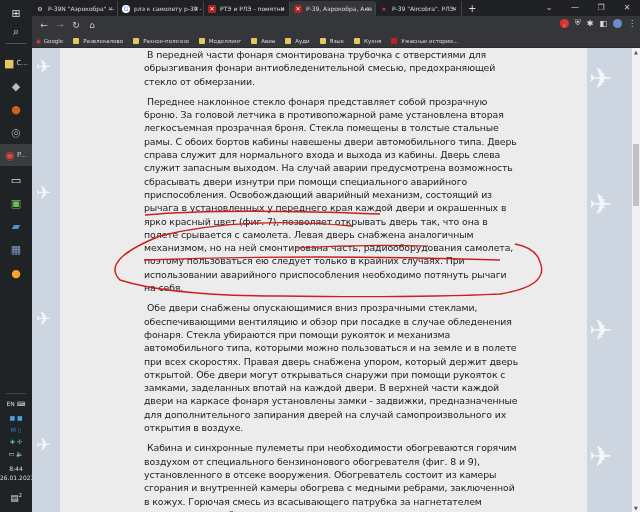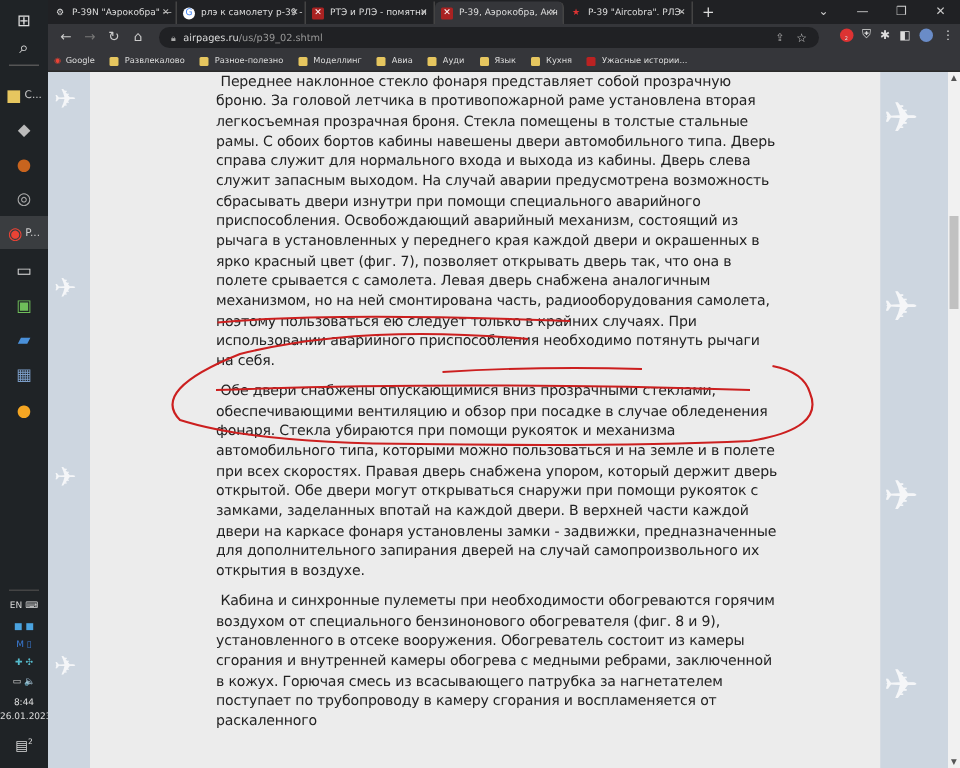--- a/index.html
+++ b/index.html
@@ -109,27 +109,20 @@
       <span>—</span>
       <span>❐</span>
       <span>✕</span>
     </div>
   </div>
   <div class="addrbar">
     <span class="navbtn">←</span>
     <span class="navbtn dim">→</span>
     <span class="navbtn">↻</span>
     <span class="navbtn">⌂</span>
-    <div class="omnibox">
-      <span class="lock">🔒︎</span>
-      <span>airpages.ru</span>
-        <span class="path">/us/p39_02.shtml</span>
-      <span style="margin-left:auto;color:#aaa;font-size:7px">⇪</span>
-      <span style="margin-left:8px;color:#ccc;font-size:8px">☆</span>
-    </div>
     <div class="ext">
       <span style="background:#d33;border-radius:50%;width:9px;height:9px;font-size:4px;text-align:center;line-height:9px"><sub>2</sub></span>
       <span>⛨</span>
       <span>✱</span>
       <span>◧</span>
       <span style="background:#6a8cc7;border-radius:50%;width:9px;height:9px"></span>
       <span>⋮</span>
     </div>
   </div>
   <div class="bookmarks">
@@ -173,20 +166,21 @@
 
   <div class="content">
     <div class="pattern left">
       <div class="plane" style="top:8px;left:4px">✈</div>
       <div class="plane" style="top:134px;left:4px">✈</div>
       <div class="plane" style="top:260px;left:4px">✈</div>
       <div class="plane" style="top:386px;left:4px">✈</div>
     </div>
     <div class="article">
       <div class="textcol">
+        <p>В передней части фонаря смонтирована трубочка с отверстиями для обрызгивания фонари антиобледенительной смесью, предохраняющей стекло от обмерзании.</p>
         <p>Переднее наклонное стекло фонаря представляет собой прозрачную броню. За головой летчика в противопожарной раме установлена вторая легкосъемная прозрачная броня. Стекла помещены в толстые стальные рамы. С обоих бортов кабины навешены двери автомобильного типа. Дверь справа служит для нормального входа и выхода из кабины. Дверь слева служит запасным выходом. На случай аварии предусмотрена возможность сбрасывать двери изнутри при помощи специального аварийного приспособления. Освобождающий аварийный механизм, состоящий из рычага в установленных у переднего края каждой двери и окрашенных в ярко красный цвет (фиг. 7), позволяет открывать дверь так, что она в полете срывается с самолета. Левая дверь снабжена аналогичным механизмом, но на ней смонтирована часть, радиооборудования самолета, поэтому пользоваться ею следует только в крайних случаях. При использовании аварийного приспособления необходимо потянуть рычаги на себя.</p>
         <p>Обе двери снабжены опускающимися вниз прозрачными стеклами, обеспечивающими вентиляцию и обзор при посадке в случае обледенения фонаря. Стекла убираются при помощи рукояток и механизма автомобильного типа, которыми можно пользоваться и на земле и в полете при всех скоростях. Правая дверь снабжена упором, который держит дверь открытой. Обе двери могут открываться снаружи при помощи рукояток с замками, заделанных впотай на каждой двери. В верхней части каждой двери на каркасе фонаря установлены замки - задвижки, предназначенные для дополнительного запирания дверей на случай самопроизвольного их открытия в воздухе.</p>
         <p>Кабина и синхронные пулеметы при необходимости обогреваются горячим воздухом от специального бензинонового обогревателя (фиг. 8 и 9), установленного в отсеке вооружения. Обогреватель состоит из камеры сгорания и внутренней камеры обогрева с медными ребрами, заключенной в кожух. Горючая смесь из всасывающего патрубка за нагнетателем поступает по трубопроводу в камеру сгорания и воспламеняется от раскаленного</p>
       </div>
       <svg class="annot" width="527" height="464">
         <path d="M85 167 Q160 160 320 166" stroke="#cc1f1f" stroke-width="1.3" fill="none"></path>
         <path d="M292 178 Q180 168 100 188 Q40 212 60 232 Q110 248 220 248 Q350 250 440 246 Q490 238 480 214 Q476 200 455 196" stroke="#cc1f1f" stroke-width="1.4" fill="none"></path>
         <path d="M235 200 Q300 196 368 198" stroke="#cc1f1f" stroke-width="1.2" fill="none"></path>
         <path d="M84 212 Q250 206 440 212" stroke="#cc1f1f" stroke-width="1.3" fill="none"></path>
       </svg>

